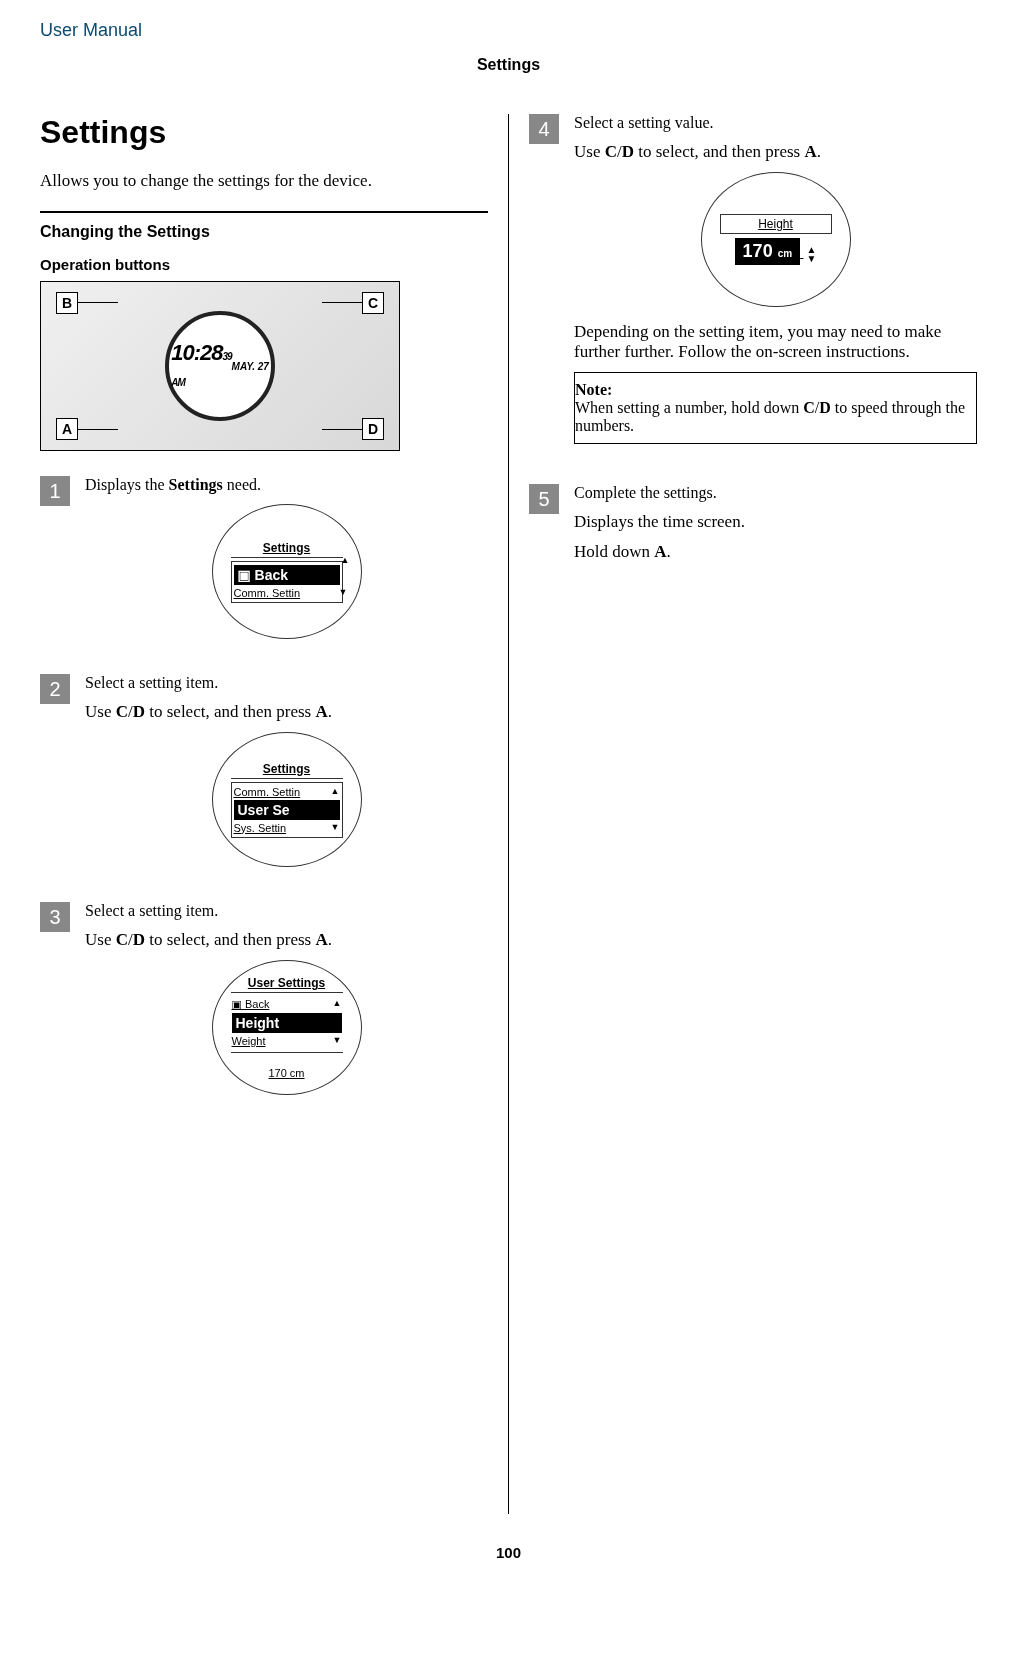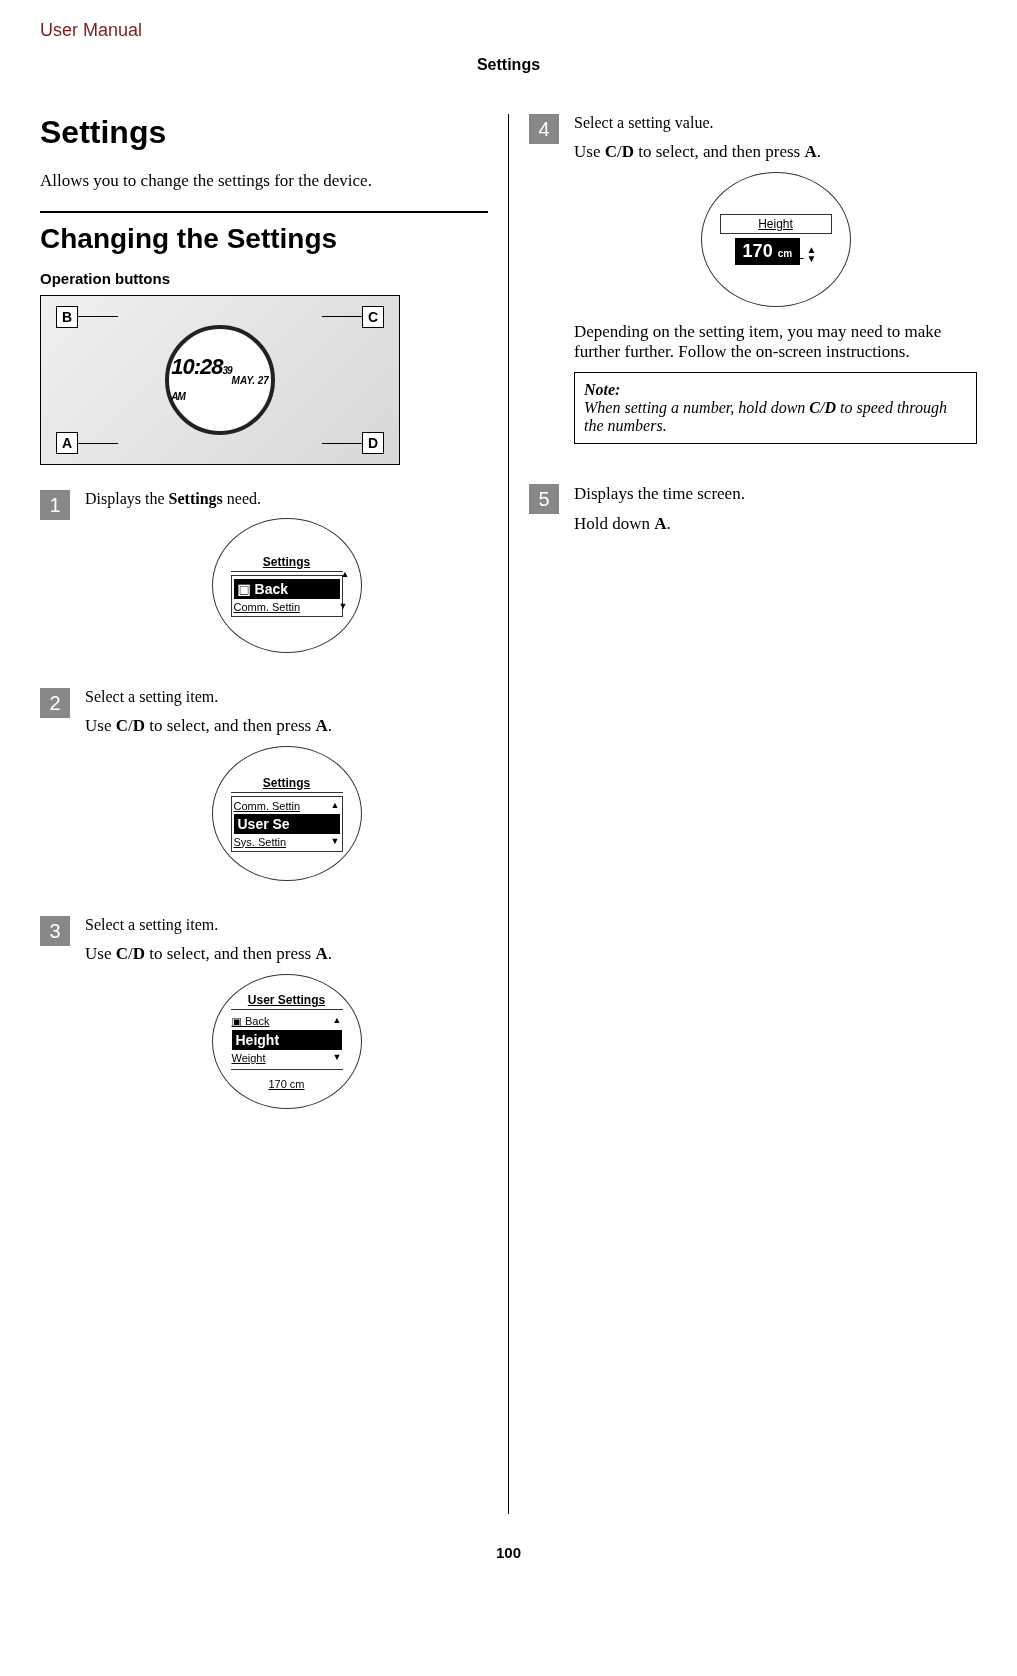--- a/index.html
+++ b/index.html
@@ -7,21 +7,21 @@
     font-family: Georgia, 'Times New Roman', serif;
     color: #000;
     background: #fff;
     width: 1017px;
     margin: 0 auto;
     padding: 20px 40px 40px 40px;
     font-size: 17px;
   }
   .header-top {
     font-size: 18px;
-    color: #7f1d1d;
+    color: #0c4a6e;
     font-family: Arial, sans-serif;
     margin-bottom: 15px;
   }
   .header-center {
     text-align: center;
     font-weight: bold;
     font-family: Arial, sans-serif;
     font-size: 16px;
     margin-bottom: 40px;
   }
@@ -43,21 +43,21 @@
     margin-bottom: 20px;
   }
   .intro {
     font-size: 17px;
     margin-bottom: 20px;
   }
   .hr { border-top: 2px solid #000; margin-bottom: 10px; }
   h2.subsection {
     font-family: Arial, sans-serif;
     font-weight: bold;
-    font-size: 28px;
+    font-size: 16px;
     margin-bottom: 15px;
   }
   .op-buttons-label {
     font-family: Arial, sans-serif;
     font-weight: bold;
     font-size: 15px;
     margin-bottom: 8px;
   }
   .watch-diagram {
     border: 1px solid #000;
@@ -136,30 +136,29 @@
   }
   .screen-header {
     border-bottom:1px solid #333; text-align:center; font-weight:bold; font-size:12px;
     padding-bottom:2px; margin-bottom:3px;
   }
   .screen-row { font-size:11px; padding:1px 0; position:relative;}
   .screen-row.highlight {
     background:#000; color:#fff; font-weight:bold; font-size:14px;
     padding:2px 4px; margin:1px 0;
   }
-  .screen-footer { border-top:1px solid #333; text-align:center; font-size:11px; padding-top:8px; margin-top:3px;}
+  .screen-footer { border-top:1px solid #333; text-align:center; font-size:11px; padding-top:14px; margin-top:3px;}
   .value-box {
     display:inline-block; background:#000; color:#fff; font-weight:bold;
     font-size:18px; padding:3px 8px; font-family: Arial, sans-serif;
   }
   .note-box {
     border: 1px solid #000;
-    padding: 8px 9px;
+    padding: 8px 0;
     margin: 10px 0 20px 0;
-    font-style: italic;
     font-size: 16px;
   }
   .note-box .note-label { font-weight: bold; }
   .page-num {
     text-align: center;
     font-family: Arial, sans-serif;
     font-weight: bold;
     font-size: 15px;
     margin-top: 30px;
   }
@@ -288,20 +287,21 @@
         <div class="note-box">
           <span class="note-label">Note:</span><br>
           <span>When setting a number, hold down </span><b>C</b><span>/</span><b>D</b><span> to speed through the numbers.</span>
         </div>
       </div>
     </div>
 
     <div class="step">
       <div class="step-num">5</div>
       <div class="step-body">
+        <p class="step-title">Complete the settings.</p>
         <p class="step-text">Displays the time screen.</p>
         <p class="step-text">
           <span>Hold down </span><b>A</b><span>.</span>
         </p>
       </div>
     </div>
   </div>
 </div>
 
 <div class="page-num">100</div>

